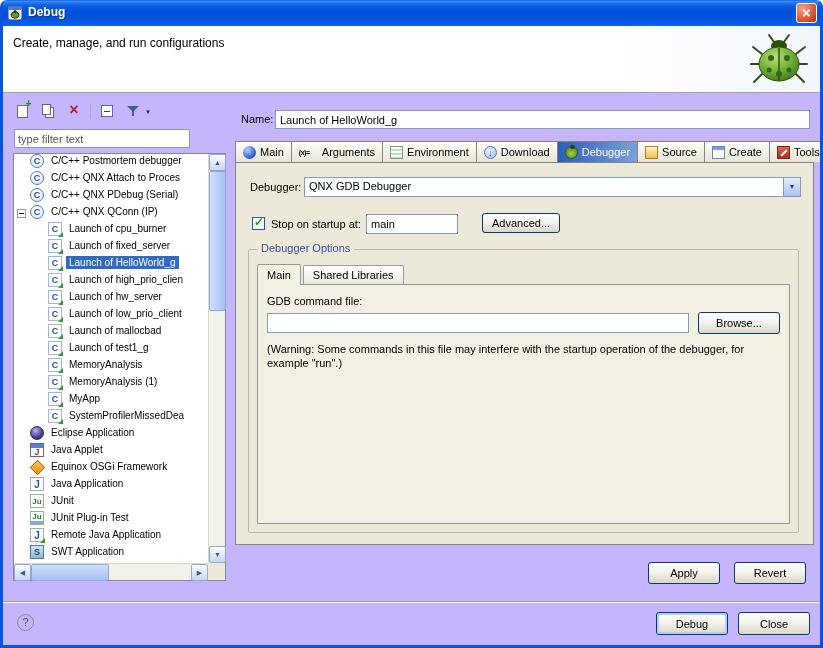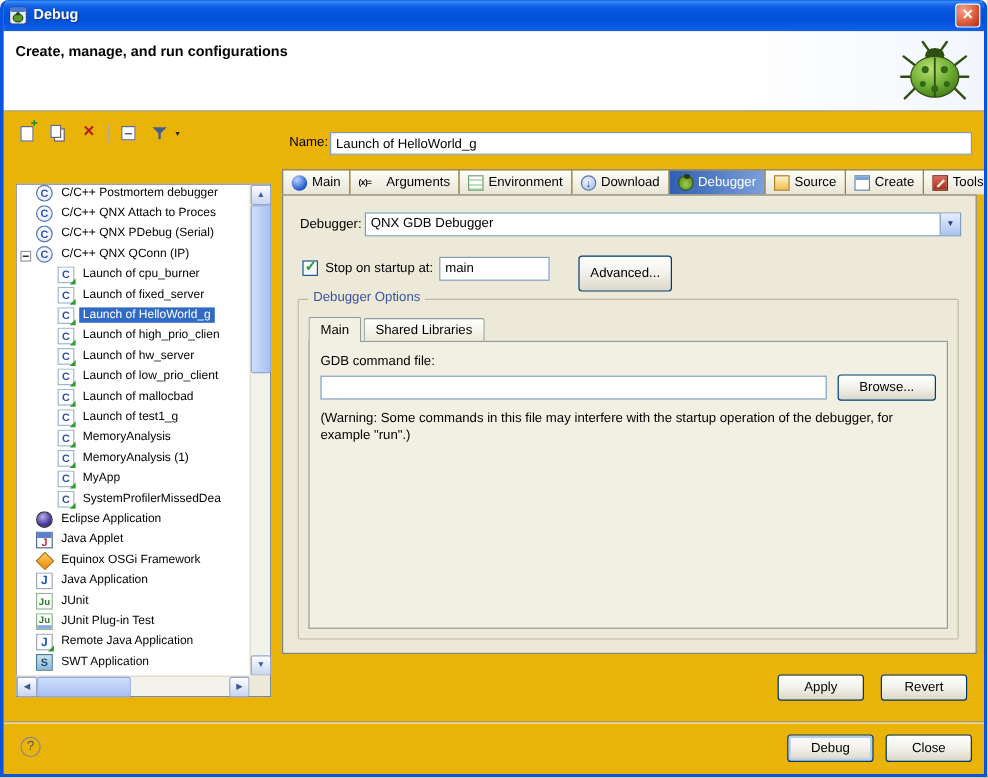--- a/index.html
+++ b/index.html
@@ -1,37 +1,37 @@
 <!DOCTYPE html>
 <html><head>
 <meta charset="utf-8">
 <style>
   * { box-sizing: border-box; margin: 0; padding: 0; font-family: "Liberation Sans", sans-serif; }
   body { background: #ffffff; }
 
-  .window { position: relative; width: 823px; height: 648px; background: #eab308;
+  .window { position: relative; width: 823px; height: 648px; background: #c4b5fd;
             border-left: 3px solid #0854E0; border-right: 3px solid #0854E0; border-bottom: 3px solid #0854E0;
             border-radius: 7px 7px 0 0; overflow: hidden; }
 
   
   .titlebar { position: absolute; top: 0; left: -3px; right: -3px; height: 26px;
               background: linear-gradient(to bottom, #0f63e8 0%, #3b8df5 6%, #2071ee 12%, #0a5ae2 25%, #0353dd 45%, #0250d6 65%, #0a5ce8 88%, #0b61ee 100%);
               border-radius: 7px 7px 0 0; }
   .win-icon { position: absolute; left: 7px; top: 5px; width: 16px; height: 16px; }
   .win-title { position: absolute; left: 28px; top: 5px; font-size: 12px; font-weight: bold; color: #fff; text-shadow: 1px 1px 1px #1a3a8c; }
   .close-btn { position: absolute; right: 6px; top: 3px; width: 21px; height: 20px;
                border: 1px solid #ffffff; border-radius: 3px;
                background: radial-gradient(circle at 30% 25%, #F0A18A, #E36A4A 45%, #B8341A 90%); cursor: pointer; }
   .close-x[data-icon="close"]::before { content: "×"; position: absolute; left: 0; right: 0; top: 0; bottom: 0;
                font: bold 15px/18px "Liberation Sans", sans-serif; color: #fff; text-align: center; }
 
   
   .header { position: absolute; top: 26px; left: 0; right: 0; height: 67px;
             background: linear-gradient(to right, #ffffff 75%, #f2f6fc); border-bottom: 1px solid #a5a195; }
-  .header-title { position: absolute; left: 10px; top: 10px; font-size: 12px; font-weight: bold; color: #000; }
+  .header-title { position: absolute; left: 10px; top: 10px; font-size: 12px; font-weight: normal; color: #000; }
   .header-bug { position: absolute; right: 12px; top: 6px; }
 
   
   .main { position: absolute; top: 93px; left: 0; right: 0; bottom: 44px; }
 
   
   .left-panel { position: absolute; left: 5px; top: 0; width: 222px; bottom: 0; }
   .toolbar { position: absolute; left: 4px; top: 8px; height: 20px; display: flex; align-items: center; gap: 6px; }
   .tbtn { width: 20px; height: 18px; display: flex; align-items: center; justify-content: center; cursor: pointer; position: relative; }
   .toolbar-sep { width: 1px; height: 15px; background: #b0ac98; }
@@ -140,21 +140,21 @@
   .combo { position: absolute; top: 14px; left: 68px; right: 12px; height: 20px; border: 1px solid #7F9DB9; background: #fff; display: flex; cursor: pointer; }
   .combo-text { flex: 1; font-size: 11px; padding: 2px 4px; overflow: hidden; white-space: nowrap; }
   .combo-btn { width: 17px; align-self: stretch; background: linear-gradient(#e6eefb, #aac4f0); border-left: 1px solid #7F9DB9; position: relative; }
   [data-icon="dropdown-arrow"]::before { content: "▼"; position: absolute; left: 0; right: 0; top: 0; bottom: 0; font-size: 7px; line-height: 18px; text-align: center; color: #23408c; }
 
   .checkbox { position: absolute; left: 16px; top: 54px; width: 13px; height: 13px; background: linear-gradient(#fff, #f0f6fd); border: 1px solid #1D5C99; cursor: pointer; }
   .checkbox[data-checked="true"]::before { content: "✓"; position: absolute; left: 1px; top: -3px; font-size: 12px; font-weight: bold; color: #21a121; }
   .stop-label { position: absolute; left: 35px; top: 55px; }
   .stop-input { position: absolute; left: 130px; top: 51px; width: 92px; height: 20px; border: 1px solid #7F9DB9; background: #fff; font-size: 11px; padding: 1px 4px; outline: none; }
   .xp-btn { border: 1px solid #003C74; border-radius: 3px; background: linear-gradient(to bottom, #FFFFFF 0%, #F2F1EA 50%, #DBD7C7 100%); font-size: 11px; color: #000; cursor: pointer; }
-  .advanced { position: absolute; left: 246px; top: 50px; width: 78px; height: 30px; }
+  .advanced { position: absolute; left: 246px; top: 50px; width: 78px; height: 20px; }
 
   
   .group { position: absolute; left: 12px; right: 14px; top: 86px; bottom: 11px; border: 1px solid #bdb9a6; border-radius: 2px; }
   .group-title { position: absolute; top: -8px; left: 8px; background: #ECE9D8; padding: 0 4px; font-size: 11px; color: #3a539b; }
 
   .inner-folder { position: absolute; left: 8px; right: 8px; top: 14px; bottom: 8px; }
   .xp-tabrow { position: relative; height: 20px; display: flex; align-items: flex-end; z-index: 2; }
   .xp-tab { height: 19px; padding: 0 9px; display: flex; align-items: center; font-size: 11px; cursor: pointer;
             background: linear-gradient(#ffffff, #ece9d8); border: 1px solid #919B9C; border-bottom: none; border-radius: 2px 2px 0 0; margin-right: 2px; }
   .xp-tab[data-selected="true"] { height: 21px; background: #f2f0e3; margin-bottom: -1px; z-index: 3; }
@@ -240,20 +240,21 @@
         <span class="toolbar-sep"></span>
         <span class="tbtn">
             <span class="tbicon" data-icon="collapse-all"></span>
           </span>
         <span class="tbtn">
             <span class="tbicon" data-icon="filter"></span>
           </span>
         <span class="menu-arrow tbicon" data-icon="menu-dropdown"></span>
       </div>
 
+      <input class="filter-input" value="type filter text" style="">
 
       <div class="tree">
         <div class="tree-viewport">
           <div class="trow" data-level="0">
               <span class="ticon" data-icon="c-application"></span>
               <span class="tlabel">C/C++ Postmortem debugger</span>
             </div>
           <div class="trow" data-level="0">
               <span class="ticon" data-icon="c-application"></span>
               <span class="tlabel">C/C++ QNX Attach to Proces</span>

